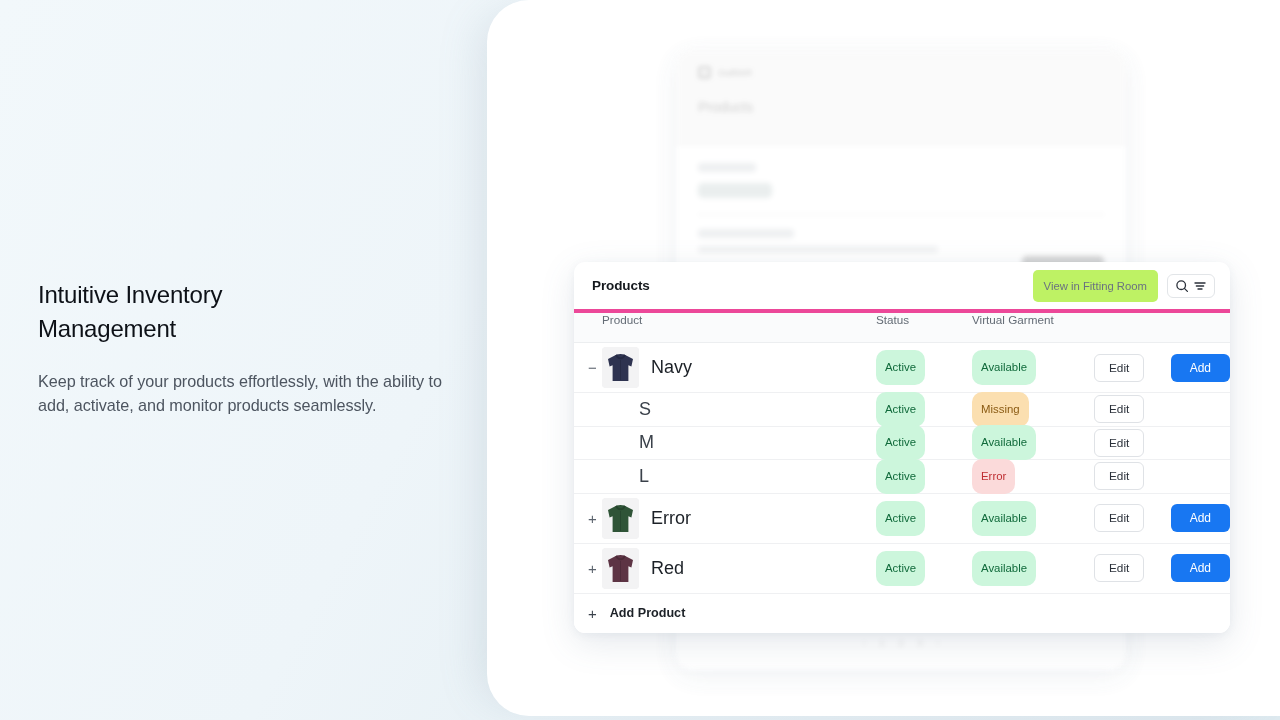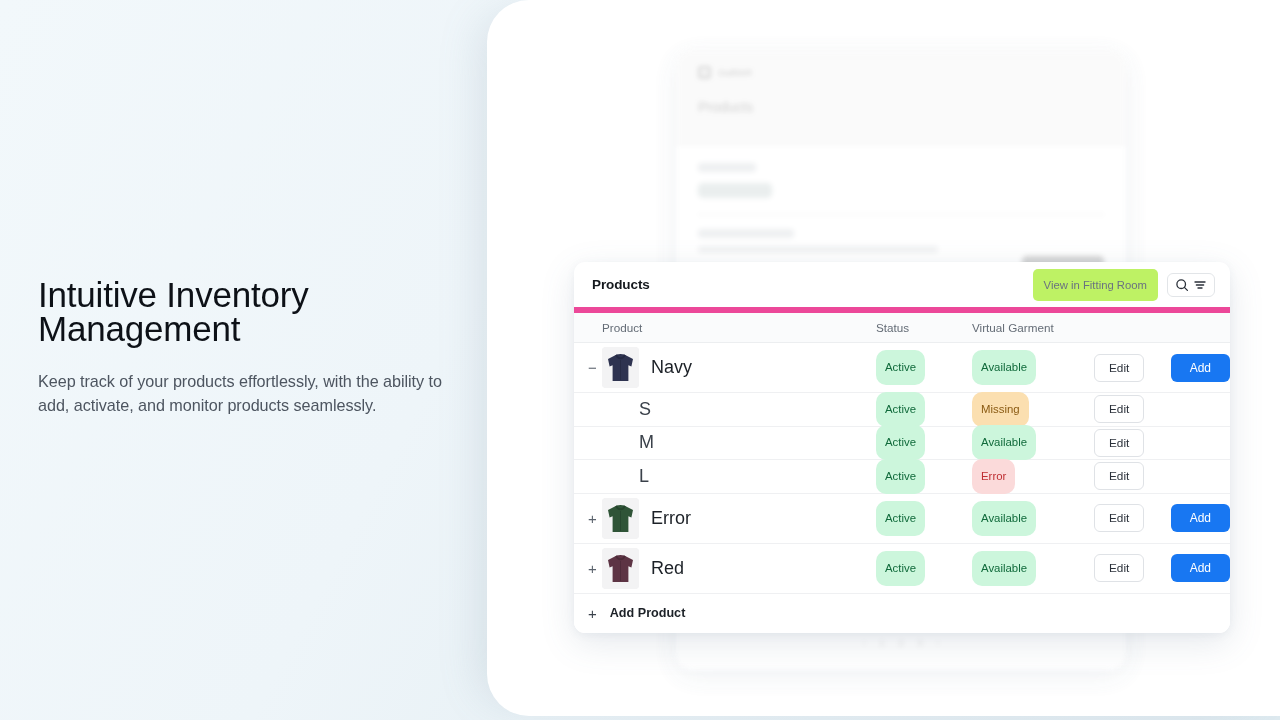--- a/index.html
+++ b/index.html
@@ -17,21 +17,21 @@
   }
 
   
   .left-copy {
     position: absolute;
     left: 38px;
     top: 278px;
     width: 420px;
   }
   .headline {
-    font-size: 35px;
+    font-size: 24px;
     line-height: 34px;
     font-weight: 400;
     color: #0d1117;
     letter-spacing: -0.2px;
   }
   .subcopy {
     margin-top: 24px;
     font-size: 16.2px;
     line-height: 23.5px;
     color: #4d5560;
@@ -150,21 +150,21 @@
     box-shadow: 0 10px 34px rgba(86, 110, 135, 0.15), 0 2px 8px rgba(86,110,135,0.07);
     overflow: hidden;
   }
 
   .card-header {
     height: 51px;
     display: flex;
     align-items: center;
     justify-content: space-between;
     padding: 0 15px 0 18px;
-    border-bottom: 6px solid #ec4899;
+    border-bottom: 4px solid #ec4899;
   }
   .card-title {
     font-size: 13.5px;
     font-weight: 700;
     color: #14181d;
     letter-spacing: -0.1px;
   }
   .header-actions {
     display: flex;
     align-items: center;
@@ -189,21 +189,21 @@
     border-radius: 6px;
     padding: 4px 7px;
     background: #fff;
     cursor: pointer;
   }
   .icon-group svg { display: block; }
 
   
   .col-head {
     display: flex;
-    align-items: center;
+    align-items: flex-start;
     height: 30px;
     background: #fafbfc;
     border-bottom: 1px solid #eceef0;
     font-size: 11.7px;
     color: #646c76;
   }
 
   
   .row {
     display: flex;

